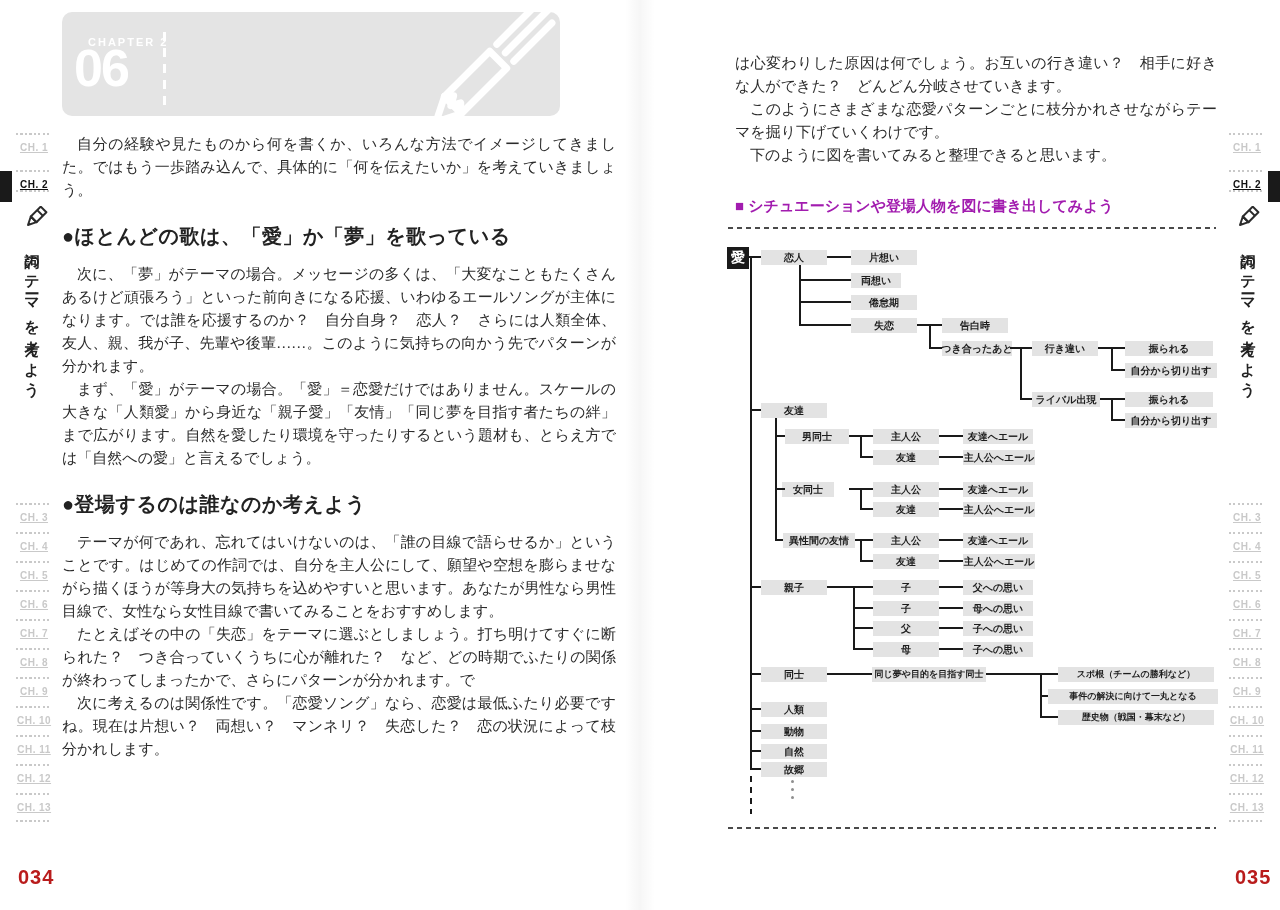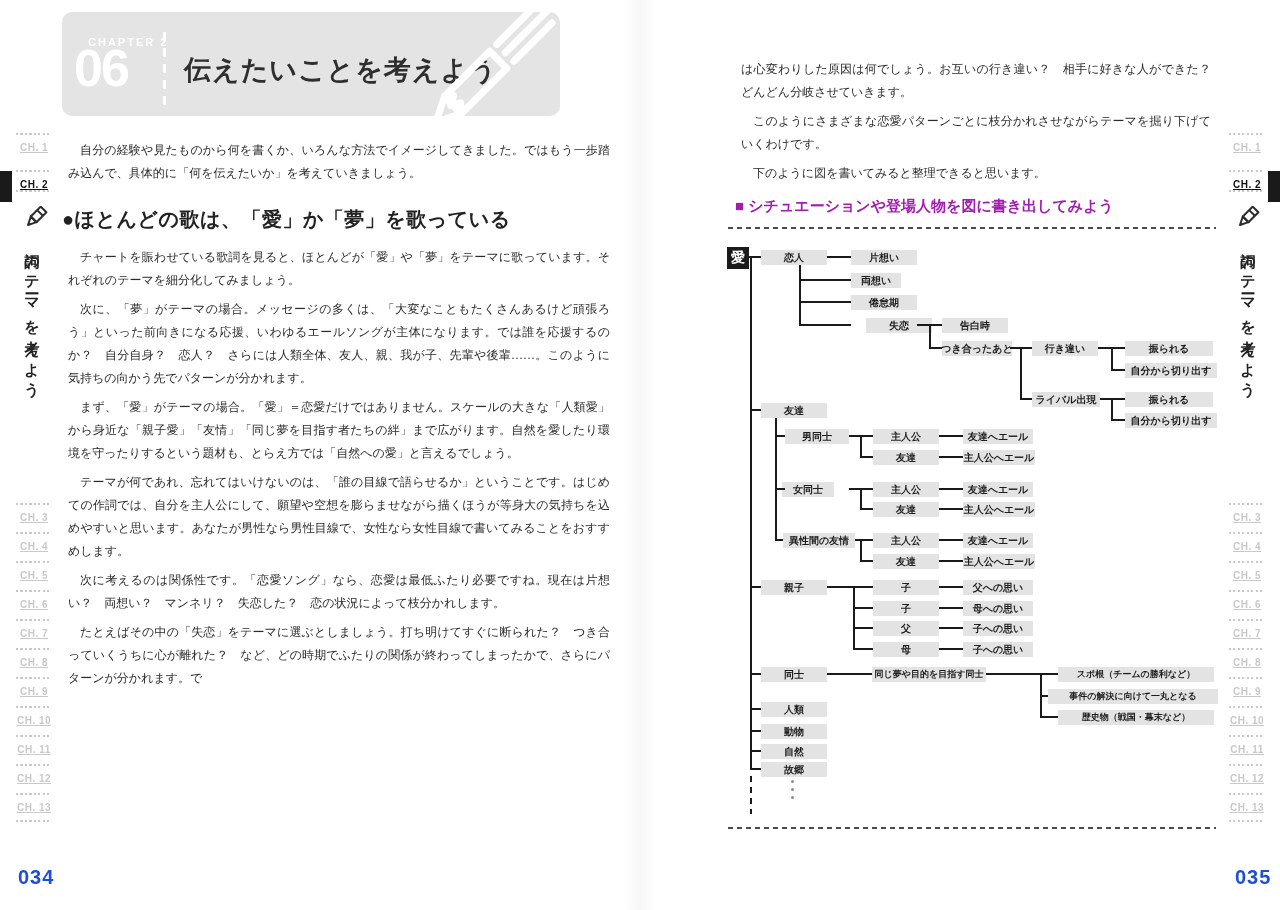--- a/index.html
+++ b/index.html
@@ -19,21 +19,21 @@
        color:#fff;letter-spacing:-2px;}
   .hdr .vdash{position:absolute;left:101px;top:20px;width:3px;height:76px;
        background:repeating-linear-gradient(180deg,#fff 0 9px,transparent 9px 16px);}
   .hdr .ttl{position:absolute;left:122px;top:40px;font:bold 27px "Liberation Sans",sans-serif;
        color:#2e2e2e;letter-spacing:1px;}
   .hdr svg{position:absolute;}
 
   
   .body-l{position:absolute;left:62px;top:133px;width:554px;}
   .body-r{position:absolute;left:95px;top:52px;width:482px;}
-  .body-l p,.body-r p{margin:6px;font-size:12px;line-height:23px;text-align:justify;text-indent:1em;}
+  .body-l p,.body-r p{margin:0;font-size:15px;line-height:23px;text-align:justify;text-indent:1em;}
   p.noind{text-indent:0;}
   .sec{margin:21px 0 13px;font:bold 20px "Liberation Sans",sans-serif;color:#222;letter-spacing:.5px;}
 
   
   .fig-head{position:absolute;left:95px;top:197px;font:bold 15px "Liberation Sans",sans-serif;color:#a21caf;}
   .hdash{position:absolute;height:2px;
        background:repeating-linear-gradient(90deg,#4a4a4a 0 5px,transparent 5px 9px);}
   .nd{position:absolute;height:15px;background:#e3e3e3;display:flex;align-items:center;justify-content:center;
       font:bold 10px "Liberation Sans",sans-serif;color:#1d1d1d;white-space:nowrap;overflow:hidden;}
   .nd.sm{font-size:9px;}
@@ -51,53 +51,52 @@
        background:repeating-linear-gradient(90deg,#c9c9c9 0 2px,transparent 2px 4.5px);}
   .chs.last::after{content:"";position:absolute;left:0;right:0;bottom:-9px;height:2px;
        background:repeating-linear-gradient(90deg,#c9c9c9 0 2px,transparent 2px 4.5px);}
   .chs.active{color:#111;}
   .sb-l .chs{left:16px;} .sb-r .chs{left:589px;}
   .tab{position:absolute;width:12px;height:31px;background:#1a1a1a;top:171px;}
   .vtitle{position:absolute;writing-mode:vertical-rl;font:bold 15px "Liberation Sans",sans-serif;
        color:#222;letter-spacing:3px;top:242px;}
   .sb-pencil{position:absolute;top:206px;}
 
-  .pgnum{position:absolute;top:866px;font:bold 20px "Liberation Sans",sans-serif;color:#1d4ed8;letter-spacing:1px;text-align:center;}
+  .pgnum{position:absolute;top:866px;font:bold 20px "Liberation Sans",sans-serif;color:#b91c1c;letter-spacing:1px;text-align:center;}
 </style>
 </head>
 <body>
 
 <div class="page sb-l" id="page-left">
 
   <div class="hdr">
     <div class="chap">CHAPTER 2</div>
     <div class="num">06</div>
     <div class="vdash"></div>
-    <div class="ttl">伝えたいことを考えよう</div>
     <svg width="160" height="136" viewBox="0 0 160 136" style="left:352px;top:-14px;">
       <g transform="translate(22,124) rotate(-45)" stroke="#fff" stroke-width="7" fill="none" stroke-linejoin="round" stroke-linecap="round">
         <path d="M0 0 L24 -12 L24 12 Z"></path>
         <path d="M24 -12 H88 V12 H24 Z"></path>
         <path d="M24 -12 l7 6 l-9 5 l9 5 l-8 8"></path>
         <line x1="98" y1="-12" x2="152" y2="-12"></line>
         <line x1="98" y1="0" x2="162" y2="0"></line>
         <line x1="98" y1="12" x2="152" y2="12"></line>
       </g>
     </svg>
   </div>
 
   <div class="body-l">
     <p>自分の経験や見たものから何を書くか、いろんな方法でイメージしてきました。ではもう一歩踏み込んで、具体的に「何を伝えたいか」を考えていきましょう。</p>
     <div class="sec">●ほとんどの歌は、「愛」か「夢」を歌っている</div>
-    <p>チャートを賑わせている歌詞を見ると、ほとんどが「愛」や「夢」をテーマに歌っています。それぞれのテーマを細分化してみましょう。</p>
     <p>次に、「夢」がテーマの場合。メッセージの多くは、「大変なこともたくさんあるけど頑張ろう」といった前向きになる応援、いわゆるエールソングが主体になります。では誰を応援するのか？　自分自身？　恋人？　さらには人類全体、友人、親、我が子、先輩や後輩……。このように気持ちの向かう先でパターンが分かれます。</p>
     <p>まず、「愛」がテーマの場合。「愛」＝恋愛だけではありません。スケールの大きな「人類愛」から身近な「親子愛」「友情」「同じ夢を目指す者たちの絆」まで広がります。自然を愛したり環境を守ったりするという題材も、とらえ方では「自然への愛」と言えるでしょう。</p>
+    <div class="sec">●登場するのは誰なのか考えよう</div>
     <p>テーマが何であれ、忘れてはいけないのは、「誰の目線で語らせるか」ということです。はじめての作詞では、自分を主人公にして、願望や空想を膨らませながら描くほうが等身大の気持ちを込めやすいと思います。あなたが男性なら男性目線で、女性なら女性目線で書いてみることをおすすめします。</p>
+    <p>たとえばその中の「失恋」をテーマに選ぶとしましょう。打ち明けてすぐに断られた？　つき合っていくうちに心が離れた？　など、どの時期でふたりの関係が終わってしまったかで、さらにパターンが分かれます。で</p>
     <p>次に考えるのは関係性です。「恋愛ソング」なら、恋愛は最低ふたり必要ですね。現在は片想い？　両想い？　マンネリ？　失恋した？　恋の状況によって枝分かれします。</p>
-    <p>たとえばその中の「失恋」をテーマに選ぶとしましょう。打ち明けてすぐに断られた？　つき合っていくうちに心が離れた？　など、どの時期でふたりの関係が終わってしまったかで、さらにパターンが分かれます。で</p>
   </div>
 
   <div class="chs" style="top:142px;">CH. 1</div>
   <div class="tab" style="left:0;"></div>
   <div class="chs active" style="top:179px;">CH. 2</div>
   <div class="chs" style="top:199px;color:transparent;">.</div>
   <svg class="sb-pencil" style="left:24px;" width="24" height="24" viewBox="0 0 24 24">
     <g transform="translate(4,19) rotate(-45)" stroke="#2b2b2b" stroke-width="2" fill="none" stroke-linejoin="round">
       <path d="M0 0 L8 -4 L8 4 Z"></path>
         <rect x="8" y="-4" width="14" height="8"></rect>
@@ -131,21 +130,21 @@
 
   <div class="fig-head">■ シチュエーションや登場人物を図に書き出してみよう</div>
   <div class="hdash" style="left:88px;top:227px;width:488px;"></div>
   <div class="hdash" style="left:88px;top:827px;width:488px;"></div>
 
   <div class="nd nd-root" style="left:87px;top:247px;width:22px;height:22px;">愛</div>
   <div class="nd" style="left:121px;top:250px;width:66px;">恋人</div>
   <div class="nd" style="left:211px;top:250px;width:66px;">片想い</div>
   <div class="nd" style="left:211px;top:273px;width:50px;">両想い</div>
   <div class="nd" style="left:211px;top:295px;width:66px;">倦怠期</div>
-  <div class="nd" style="left:226px;top:318px;width:66px;">失恋</div>
+  <div class="nd" style="left:211px;top:318px;width:66px;">失恋</div>
   <div class="nd" style="left:302px;top:318px;width:66px;">告白時</div>
   <div class="nd" style="left:302px;top:341px;width:70px;">つき合ったあと</div>
   <div class="nd" style="left:392px;top:341px;width:66px;">行き違い</div>
   <div class="nd" style="left:485px;top:341px;width:88px;">振られる</div>
   <div class="nd" style="left:485px;top:363px;width:92px;">自分から切り出す</div>
   <div class="nd" style="left:392px;top:392px;width:68px;">ライバル出現</div>
   <div class="nd" style="left:485px;top:392px;width:88px;">振られる</div>
   <div class="nd" style="left:485px;top:413px;width:92px;">自分から切り出す</div>
   <div class="nd" style="left:121px;top:403px;width:66px;">友達</div>
   <div class="nd" style="left:145px;top:429px;width:64px;">男同士</div>

